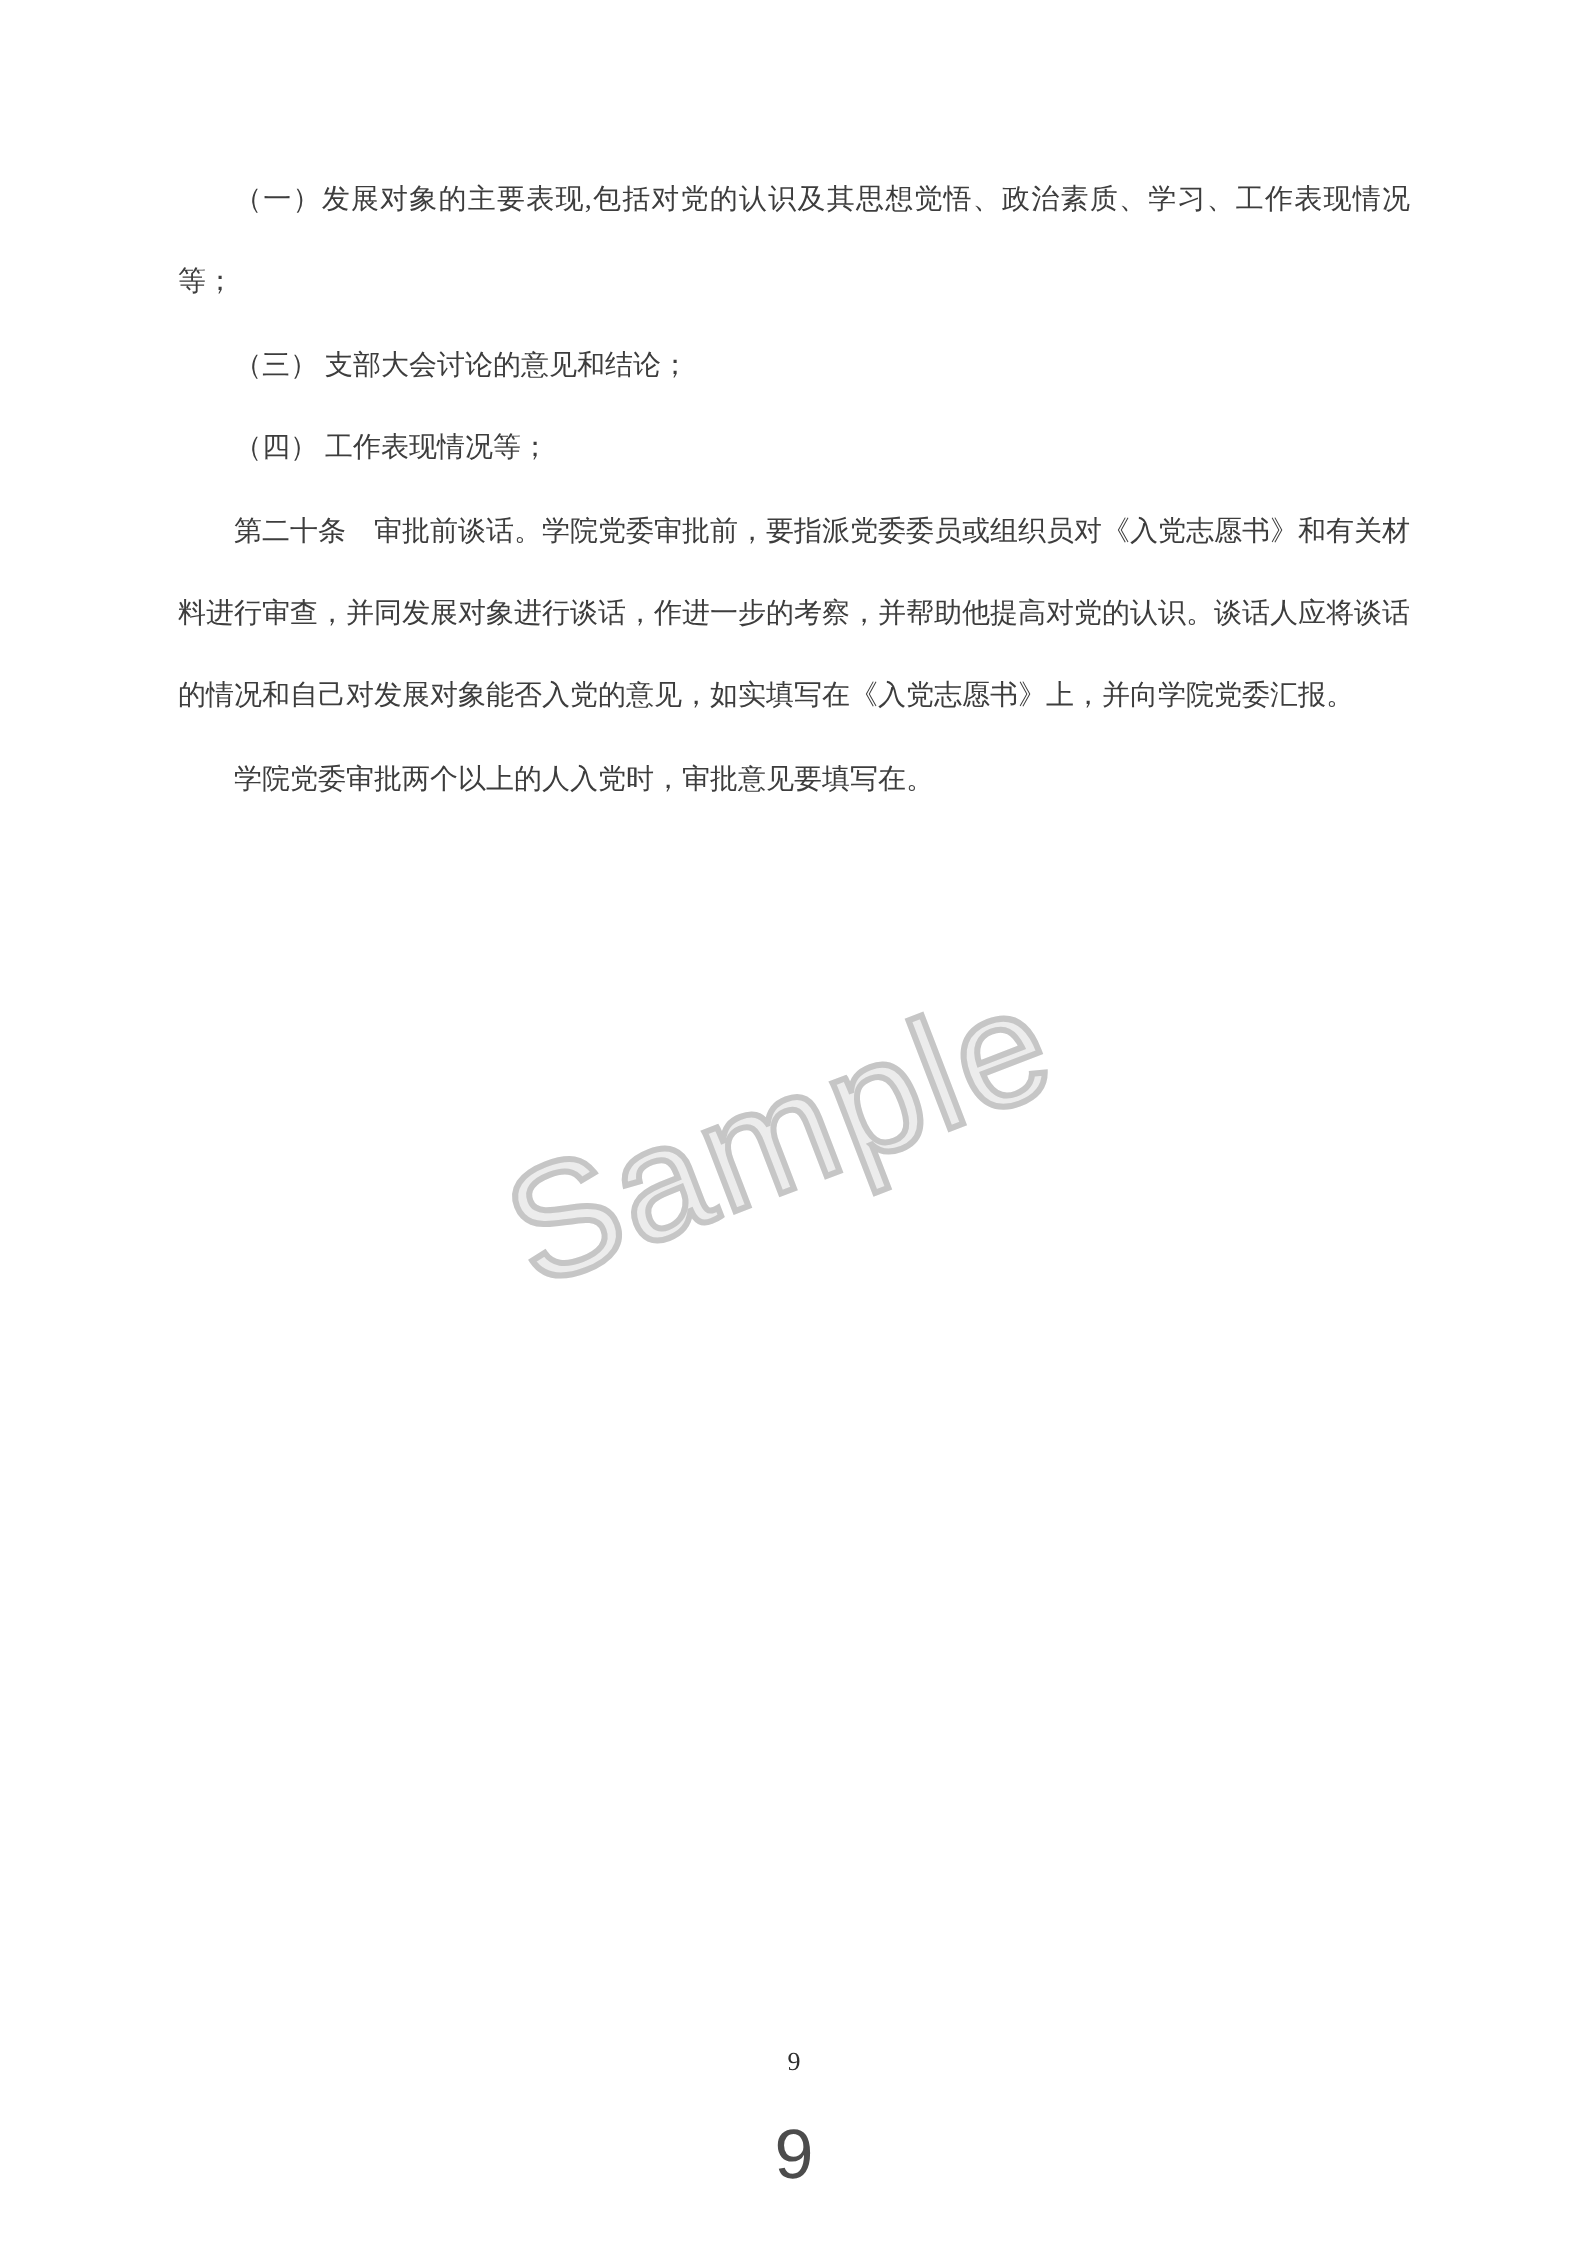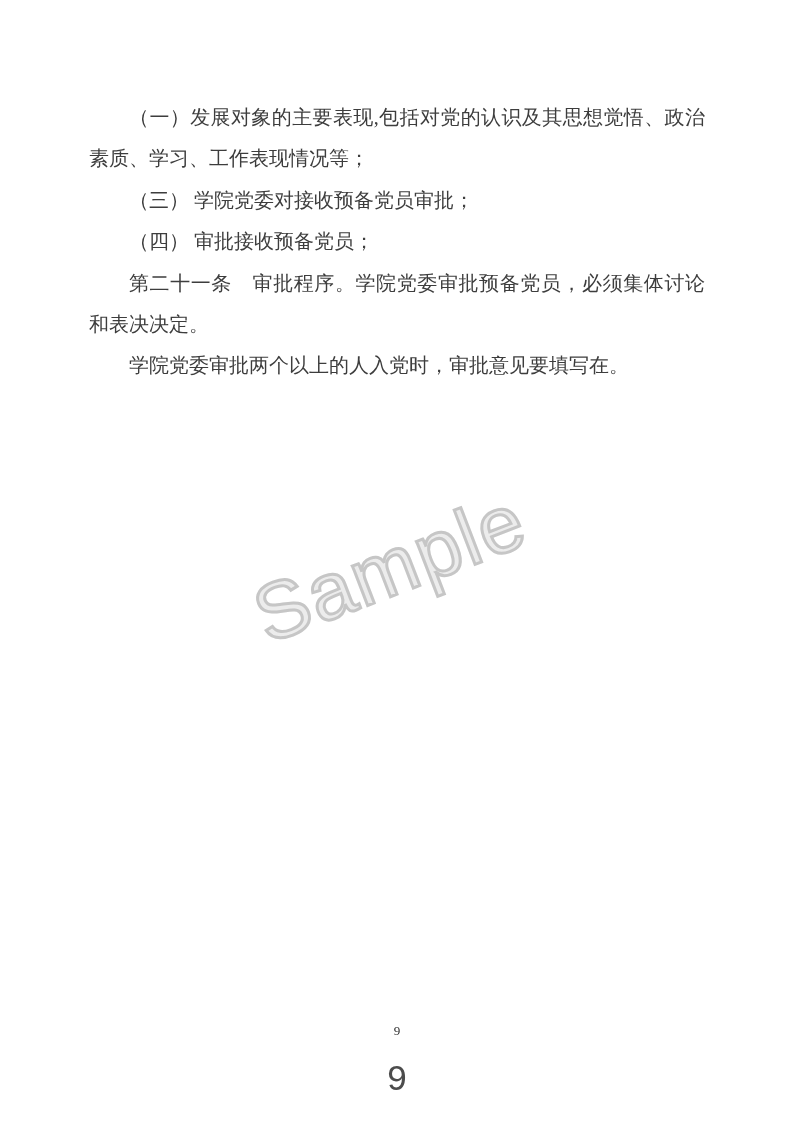--- a/index.html
+++ b/index.html
@@ -26,25 +26,25 @@
     letter-spacing: 2px;
     color: #ececec;
     -webkit-text-stroke: 3px #c6c6c6;
     white-space: nowrap;
     z-index: 0;
     user-select: none;
   }
   .content {
     position: absolute;
     left: 89px;
-    top: 97px;
+    top: 80px;
     width: 616px;
     z-index: 1;
     color: #3d3d3d;
-    font-size: 20px;
+    font-size: 14px;
     line-height: 41.4px;
     text-align: justify;
   }
   .content p {
     margin: 0;
     padding: 0;
     text-indent: 2em;
   }
   .footer-page-number {
     position: absolute;
@@ -72,23 +72,23 @@
 </style>
 </head>
 <body>
 
 <div class="page">
 
   <div class="watermark">Sample</div>
 
   <div class="content">
     <p>（一）发展对象的主要表现,包括对党的认识及其思想觉悟、政治素质、学习、工作表现情况等；</p>
-    <p>（三） 学院党委对接收预备党员审批；</p>
-    <p>（四） 审批接收预备党员；</p>
-    <p>第二十一条　审批程序。学院党委审批预备党员，必须集体讨论和表决决定。</p>
+    <p>（三） 支部大会讨论的意见和结论；</p>
+    <p>（四） 工作表现情况等；</p>
+    <p>第二十条　审批前谈话。学院党委审批前，要指派党委委员或组织员对《入党志愿书》和有关材料进行审查，并同发展对象进行谈话，作进一步的考察，并帮助他提高对党的认识。谈话人应将谈话的情况和自己对发展对象能否入党的意见，如实填写在《入党志愿书》上，并向学院党委汇报。</p>
     <p>学院党委审批两个以上的人入党时，审批意见要填写在。</p>
   </div>
 
   <div class="footer-page-number">9</div>
 
   <div class="viewer-page-number">9</div>
 
 </div>
 
 </body></html>

